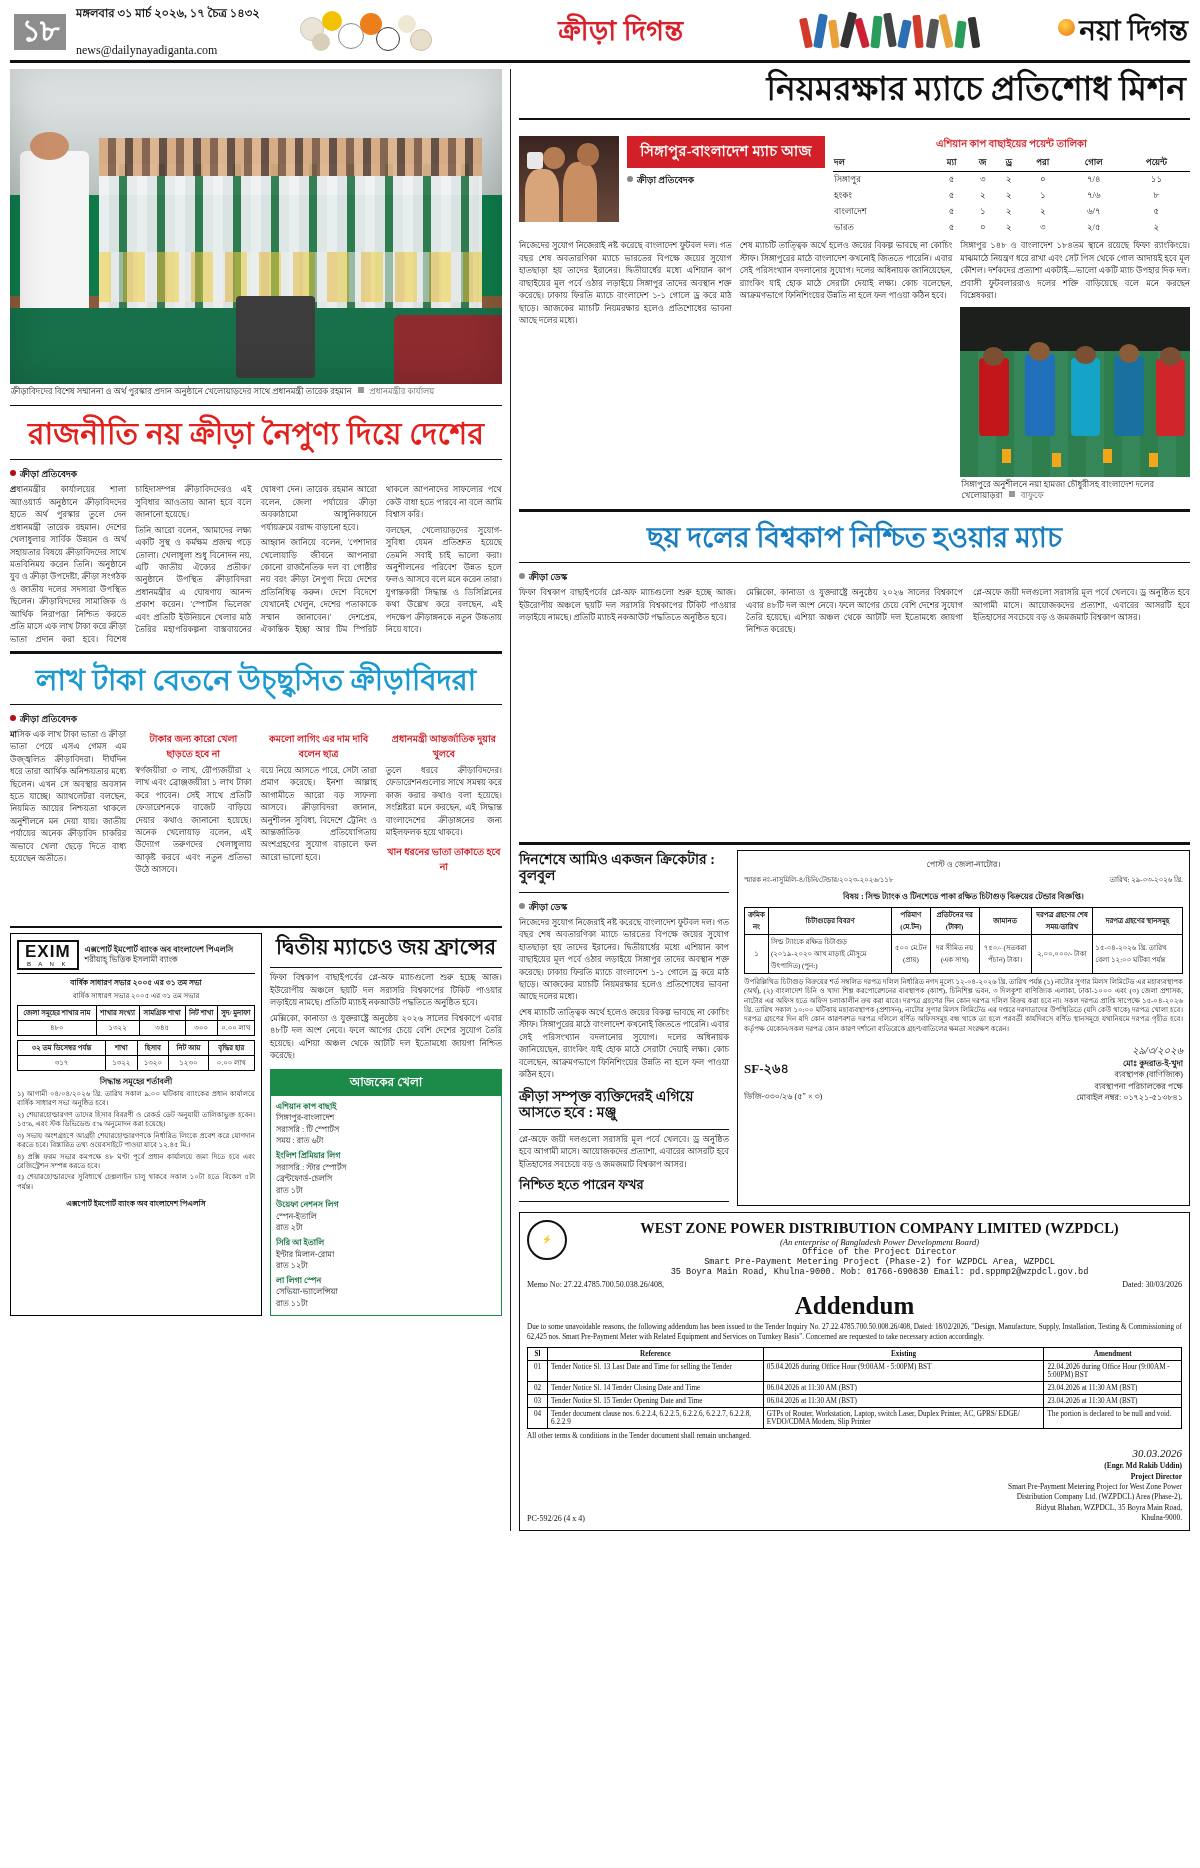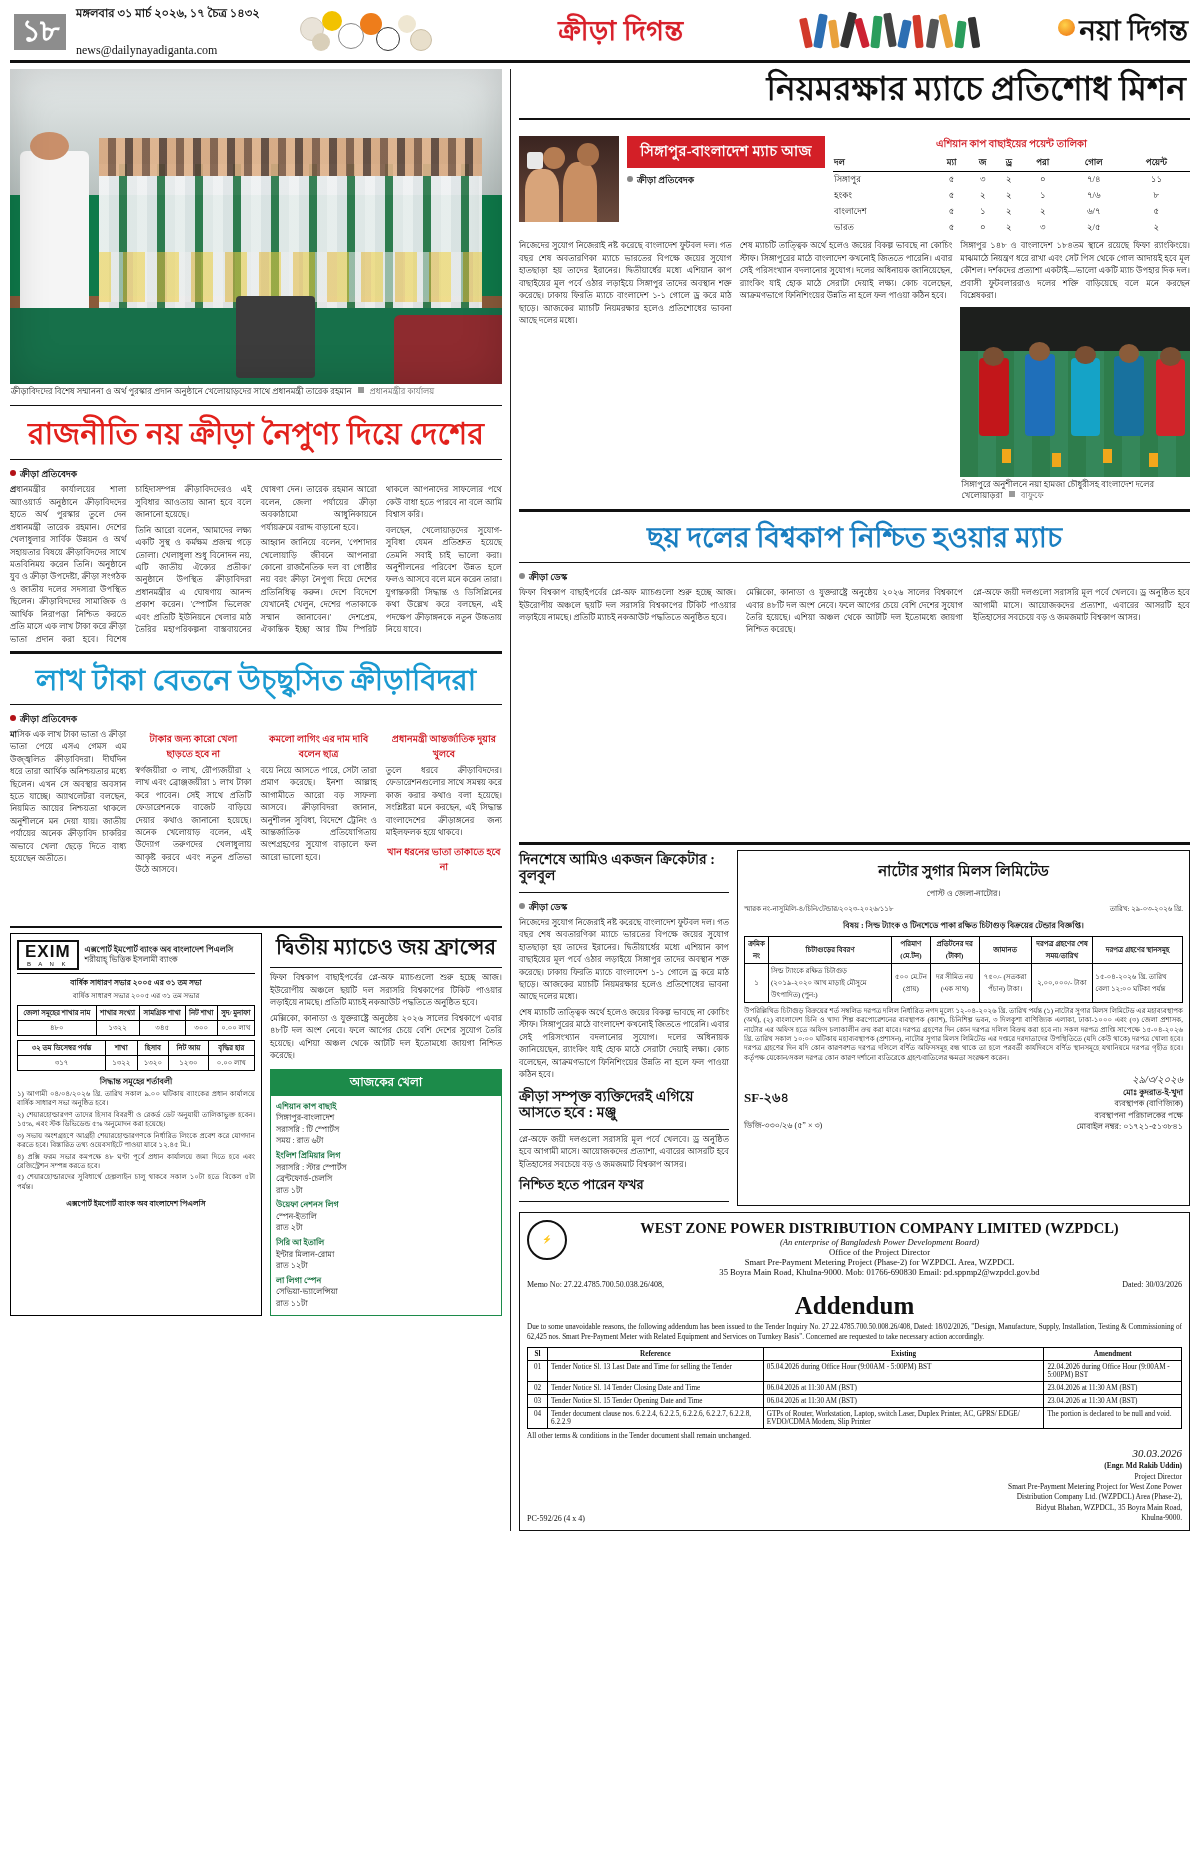--- a/index.html
+++ b/index.html
@@ -102,21 +102,21 @@
   .greenbar { background:#1c8b4a; color:#fff; text-align:center; font-weight:bold; font-size:12px; padding:3px;}
   .green-body { padding:5px; font-size:8px; line-height:1.45;}
 
   
   .notice-title { text-align:center; font-weight:bold; font-size:15px; padding:2px 0;}
   .notice-sub { text-align:center; font-size:8px; padding:1px 0;}
   .sig { text-align:right; font-size:8px; line-height:1.4; padding-top:4px;}
   .wz-head { text-align:center; }
   .wz-head .t1 { font-family:"Liberation Serif", serif; font-weight:bold; font-size:14.5px;}
   .wz-head .t2 { font-size:8.6px; font-style:italic;}
-  .wz-head .t3 { font-size:8.6px;}
+  .wz-head .t3 { font-size:8.6px;font-family:Liberation Mono, monospace;}
   .addendum { text-align:center; font-family:"Liberation Serif", serif; font-weight:bold; font-size:25px; padding:3px 0 2px;}
   .en-tbl { width:100%; border-collapse:collapse; font-size:7.2px; font-family:"Liberation Serif", serif;}
   .en-tbl th, .en-tbl td { border:1px solid #000; padding:2px 3px; vertical-align:top; text-align:left;}
   .en-tbl th { text-align:center; font-weight:bold;}
   .seal { width:40px;height:40px;border-radius:50%;border:2px solid #111; display:flex;align-items:center;justify-content:center;
           font-size:8px; font-weight:bold; font-family:"Liberation Serif",serif;}
 
   .sep-line { height:1px; background:#111; margin:4px 0; }
   .sep-thick { height:2.5px; background:#111; margin:5px 0; }
   .boxline { border:1.4px solid #111; }
@@ -481,21 +481,20 @@
           <div class="hl-black" style="font-size:14px;text-align:left;padding-top:4px;">ক্রীড়া সম্পৃক্ত ব্যক্তিদেরই এগিয়ে আসতে হবে : মঞ্জু</div>
           <div class="sep-line"></div>
           <div class="bodytext">
             <p>প্লে-অফে জয়ী দলগুলো সরাসরি মূল পর্বে খেলবে। ড্র অনুষ্ঠিত হবে আগামী মাসে। আয়োজকদের প্রত্যাশা, এবারের আসরটি হবে ইতিহাসের সবচেয়ে বড় ও জমজমাট বিশ্বকাপ আসর।</p>
           </div>
           <div class="hl-black" style="font-size:13px;text-align:left;padding-top:4px;">নিশ্চিত হতে পারেন ফখর</div>
           <div class="sep-line"></div>
         </div>
 
         <div class="boxline" style="flex:1;padding:6px;">
-          <div class="notice-title">নাটোর সুগার মিলস লিমিটেড</div>
           <div class="notice-sub">পোস্ট ও জেলা-নাটোর।</div>
           <div style="display:flex;justify-content:space-between;font-size:7px;padding:2px 0;">
             <span>স্মারক নং-নাসুমিলি-৪/চিনি/টেন্ডার/২০২৩-২০২৬/১১৮</span>
             <span>তারিখ: ২৯-০৩-২০২৬ খ্রি.</span>
           </div>
           <div style="text-align:center;font-weight:bold;font-size:8px;padding:2px 0 4px;">বিষয় : সিল্ড ট্যাংক ও টিনশেডে পাকা রক্ষিত চিটাগুড় বিক্রয়ের টেন্ডার বিজ্ঞপ্তি।</div>
 
           <table class="tbl">
             <thead>
                 <tr>
@@ -594,21 +593,21 @@
           </tbody>
         </table>
 
         <div style="font-size:7.2px;padding-top:3px;font-family:'Liberation Serif',serif;">All other terms &amp; conditions in the Tender document shall remain unchanged.</div>
 
         <div style="display:flex;justify-content:space-between;align-items:flex-end;padding-top:6px;">
           <div style="font-size:8px;font-family:'Liberation Serif',serif;">PC-592/26 (4 x 4)</div>
           <div style="text-align:right;font-size:7.4px;line-height:1.4;font-family:'Liberation Serif',serif;">
             <div style="font-style:italic;font-size:11px;">30.03.2026</div>
             <div style="font-weight:bold;">(Engr. Md Rakib Uddin)</div>
-            <div style="font-weight:normal;text-align:right;">Project Director</div>
+            <div style="font-weight:bold;text-align:right;">Project Director</div>
             <div>Smart Pre-Payment Metering Project for West Zone Power</div>
             <div>Distribution Company Ltd. (WZPDCL) Area (Phase-2),</div>
             <div>Bidyut Bhaban, WZPDCL, 35 Boyra Main Road,</div>
             <div>Khulna-9000.</div>
           </div>
         </div>
       </div>
 
     </div>
   </div>

